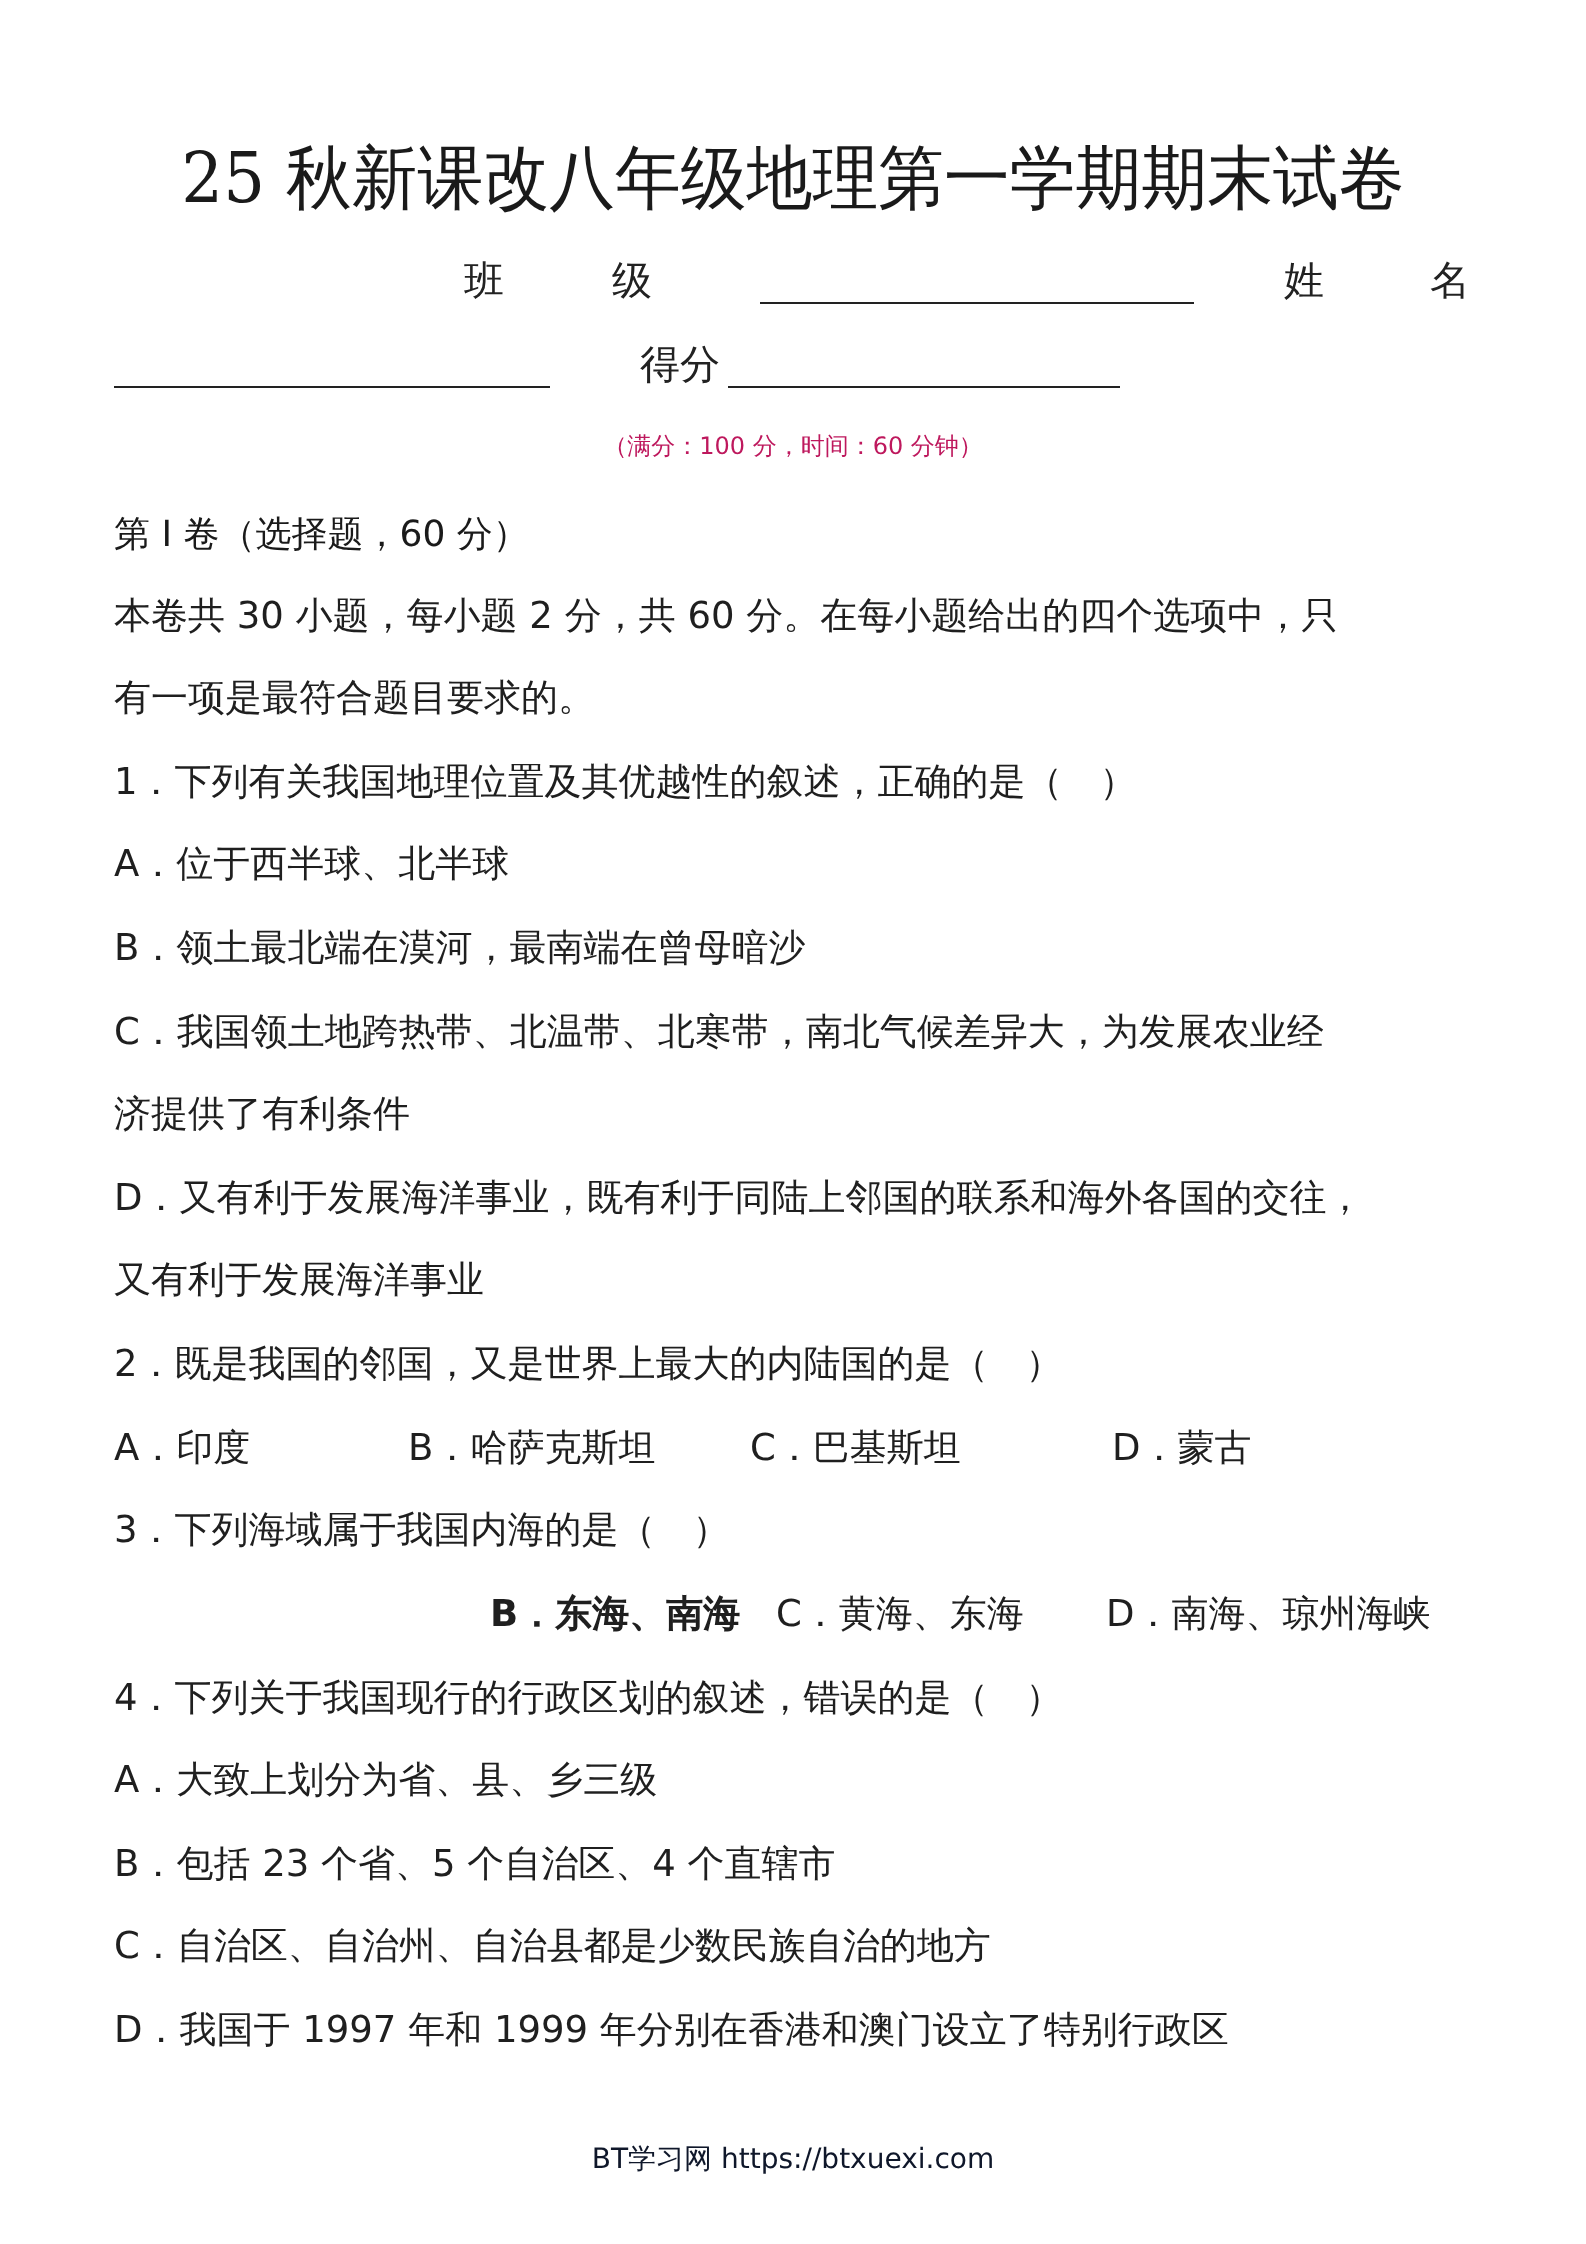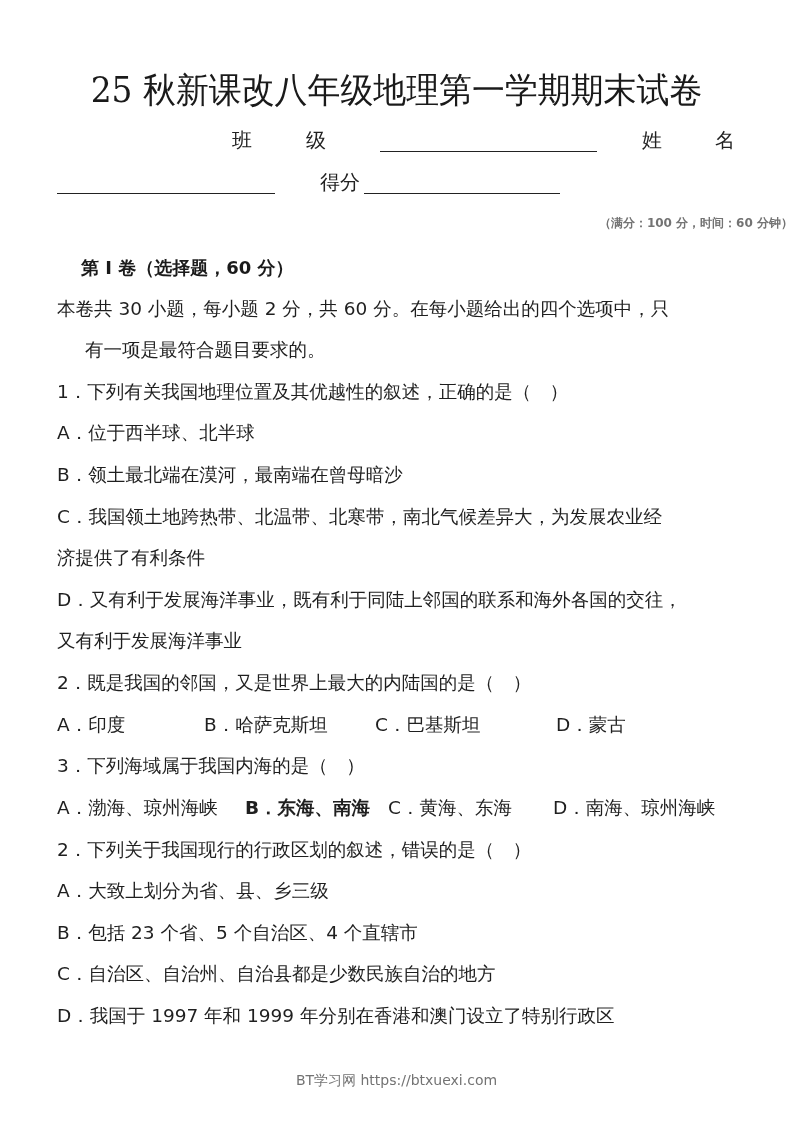--- a/index.html
+++ b/index.html
@@ -5,26 +5,26 @@
   html, body { margin: 0; padding: 0; background: #ffffff; }
   body { width: 793px; height: 1122px; position: relative; overflow: hidden;
          font-family: "DejaVu Sans", "Liberation Sans", sans-serif; color: #1a1a1a; }
   .page { position: absolute; left: 0; top: 0; width: 793px; height: 1122px; }
   .title { position: absolute; left: 0; width: 793px; top: 66px; text-align: center;
            font-family: "DejaVu Serif", "Liberation Serif", serif; font-size: 35px;
            line-height: 48px; letter-spacing: 0px; color: #1a1a1a; transform: scaleX(0.94); }
   .info-line { position: absolute; font-family: "DejaVu Serif", "Liberation Serif", serif;
                font-size: 20px; color: #222; line-height: 26px; }
   .blank { position: absolute; height: 0; border-bottom: 1.3px solid #222; }
-  .meta { position: absolute; left: 0; width: 793px; top: 214px; text-align: right;
-          font-size: 12px; font-weight: bold; line-height: 18px; color: #737373; }
-  .section { position: absolute; left: 57px; top: 255px; font-size: 18px; font-weight: bold; line-height: 26px; margin-left: 24px; }
+  .meta { position: absolute; left: 0; width: 793px; top: 214px; text-align: center;
+          font-size: 12px; font-weight: normal; line-height: 18px; color: #be185d; }
+  .section { position: absolute; left: 57px; top: 255px; font-size: 18px; font-weight: normal; line-height: 26px; }
   .line { position: absolute; left: 57px; font-size: 18.5px; line-height: 26px; white-space: nowrap; color: #1f1f1f; }
   .footer { position: absolute; left: 0; width: 793px; top: 1070px; text-align: center;
-            font-size: 14px; color: #737373; line-height: 20px; }
+            font-size: 14px; color: #0f172a; line-height: 20px; }
 </style>
 </head>
 <body>
 
 <div class="page">
 
   <div class="title">25 秋新课改八年级地理第一学期期末试卷</div>
 
   <div class="info-line" style="left:232px; top:127px;">班</div>
   <div class="info-line" style="left:306px; top:127px;">级</div>
@@ -34,42 +34,41 @@
 
   <div class="blank" style="left:57px; top:193px; width:218px;"></div>
   <div class="info-line" style="left:320px; top:169px;">得分</div>
   <div class="blank" style="left:364px; top:193px; width:196px;"></div>
 
   <div class="meta">（满分：100 分，时间：60 分钟）</div>
 
   <div class="section">第 I 卷（选择题，60 分）</div>
 
   <div class="line" style="top:296px;">本卷共 30 小题，每小题 2 分，共 60 分。在每小题给出的四个选项中，只</div>
-  <div class="line" style="top:337px;margin-left:28px;">有一项是最符合题目要求的。</div>
+  <div class="line" style="top:337px;">有一项是最符合题目要求的。</div>
 
   <div class="line" style="top:379px;">1．下列有关我国地理位置及其优越性的叙述，正确的是（　）</div>
   <div class="line" style="top:462px;">B．领土最北端在漠河，最南端在曾母暗沙</div>
   <div class="line" style="top:420px;">A．位于西半球、北半球</div>
   <div class="line" style="top:504px;">C．我国领土地跨热带、北温带、北寒带，南北气候差异大，为发展农业经</div>
   <div class="line" style="top:545px;">济提供了有利条件</div>
   <div class="line" style="top:587px;">D．又有利于发展海洋事业，既有利于同陆上邻国的联系和海外各国的交往，</div>
   <div class="line" style="top:628px;">又有利于发展海洋事业</div>
 
   <div class="line" style="top:670px;">2．既是我国的邻国，又是世界上最大的内陆国的是（　）</div>
   <div class="line" style="top:712px; left:57px;">A．印度</div>
   <div class="line" style="top:712px; left:204px;">B．哈萨克斯坦</div>
   <div class="line" style="top:712px; left:375px;">C．巴基斯坦</div>
   <div class="line" style="top:712px; left:556px;">D．蒙古</div>
 
   <div class="line" style="top:753px;">3．下列海域属于我国内海的是（　）</div>
-  <div class="line" style="top:795px; left:57px;">A．渤海、琼州海峡</div>
   <div class="line" style="top:795px; left:245px;font-weight:bold;">B．东海、南海</div>
   <div class="line" style="top:795px; left:388px;">C．黄海、东海</div>
   <div class="line" style="top:795px; left:553px;">D．南海、琼州海峡</div>
 
-  <div class="line" style="top:837px;">2．下列关于我国现行的行政区划的叙述，错误的是（　）</div>
+  <div class="line" style="top:837px;">4．下列关于我国现行的行政区划的叙述，错误的是（　）</div>
   <div class="line" style="top:878px;">A．大致上划分为省、县、乡三级</div>
   <div class="line" style="top:920px;">B．包括 23 个省、5 个自治区、4 个直辖市</div>
   <div class="line" style="top:961px;">C．自治区、自治州、自治县都是少数民族自治的地方</div>
   <div class="line" style="top:1003px;">D．我国于 1997 年和 1999 年分别在香港和澳门设立了特别行政区</div>
 
   <div class="footer">BT学习网 https://btxuexi.com</div>
 </div>
 
 </body></html>

